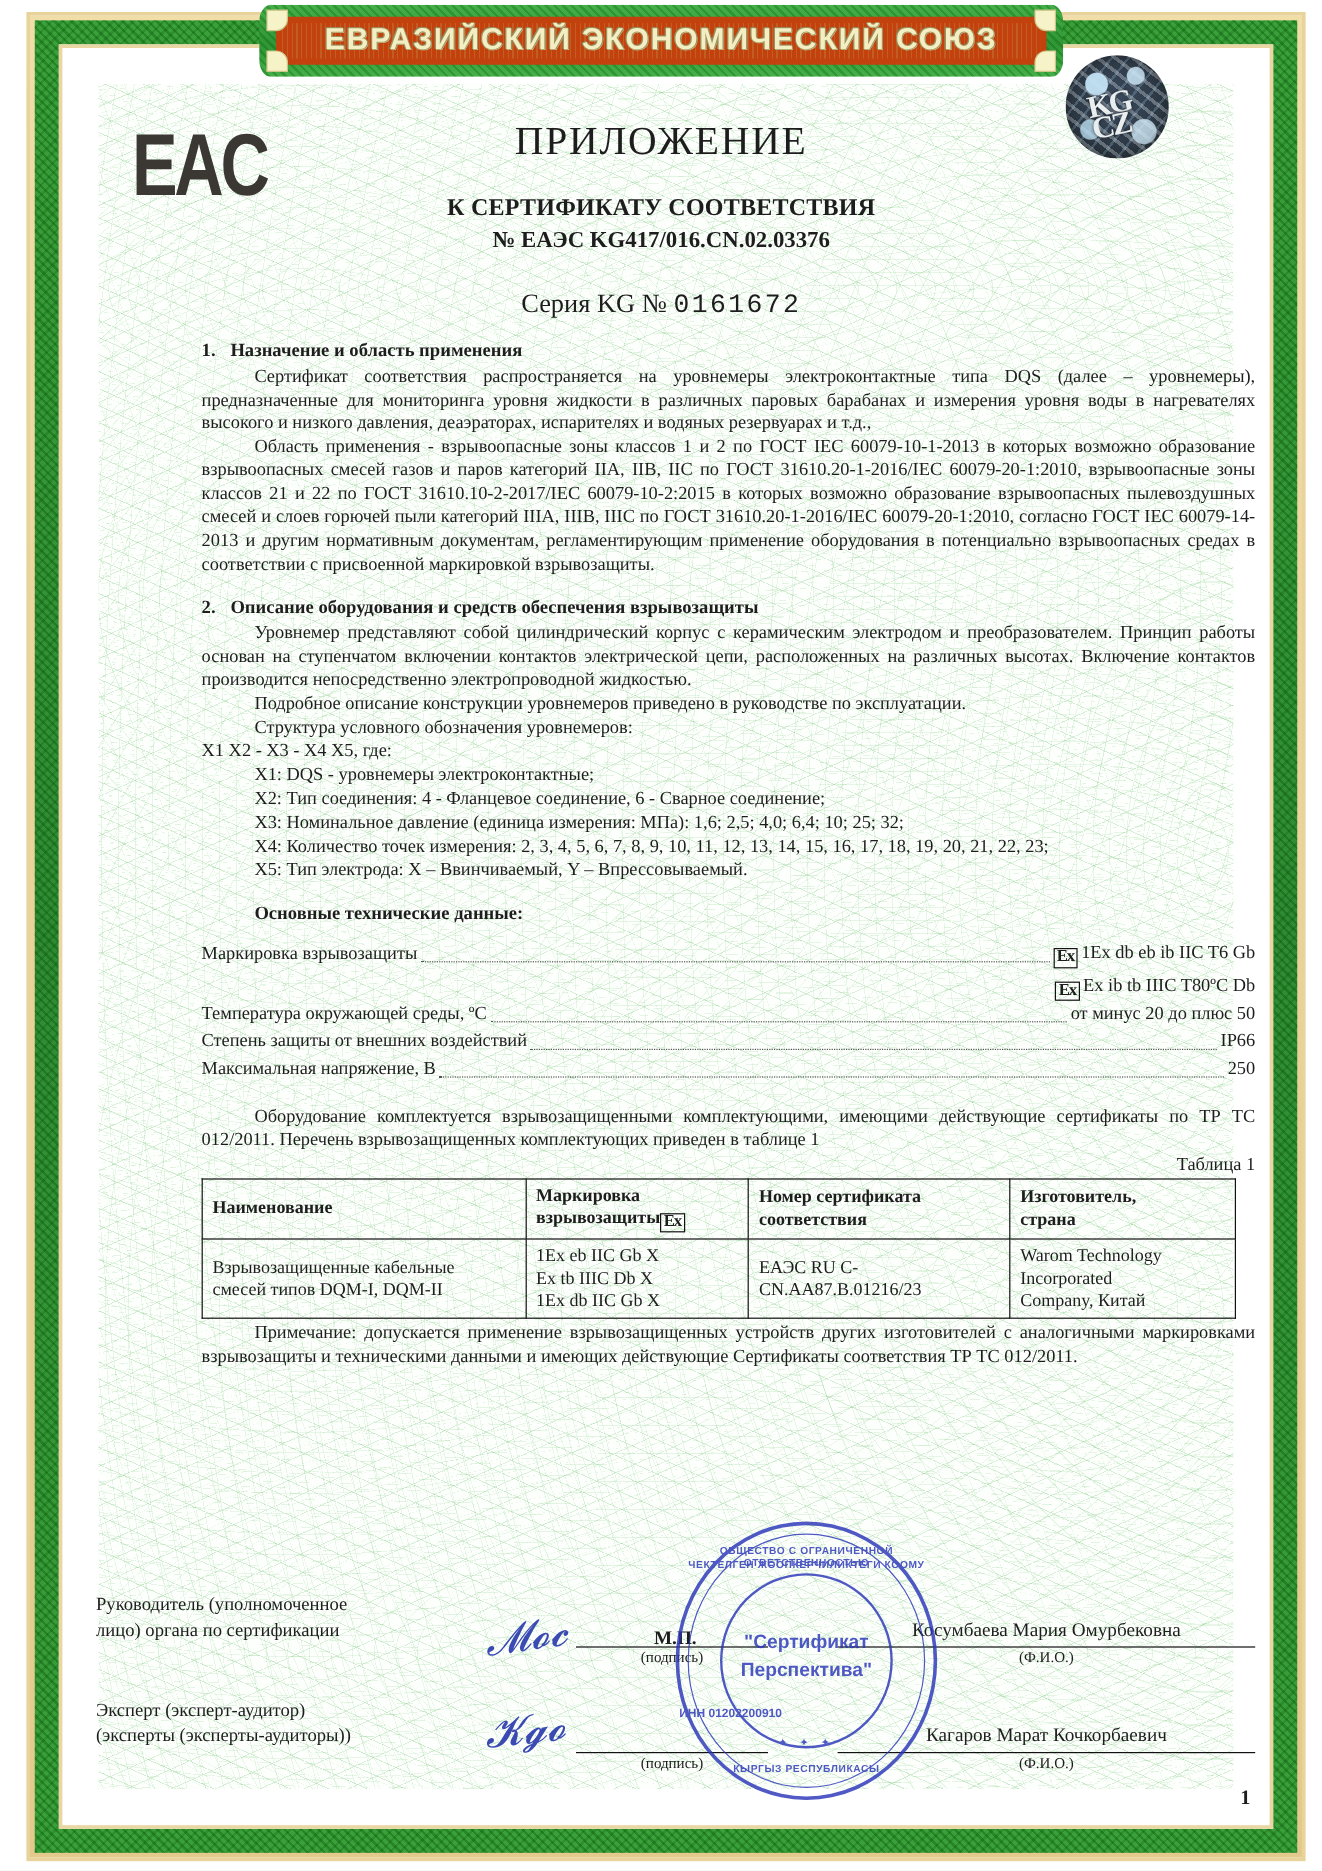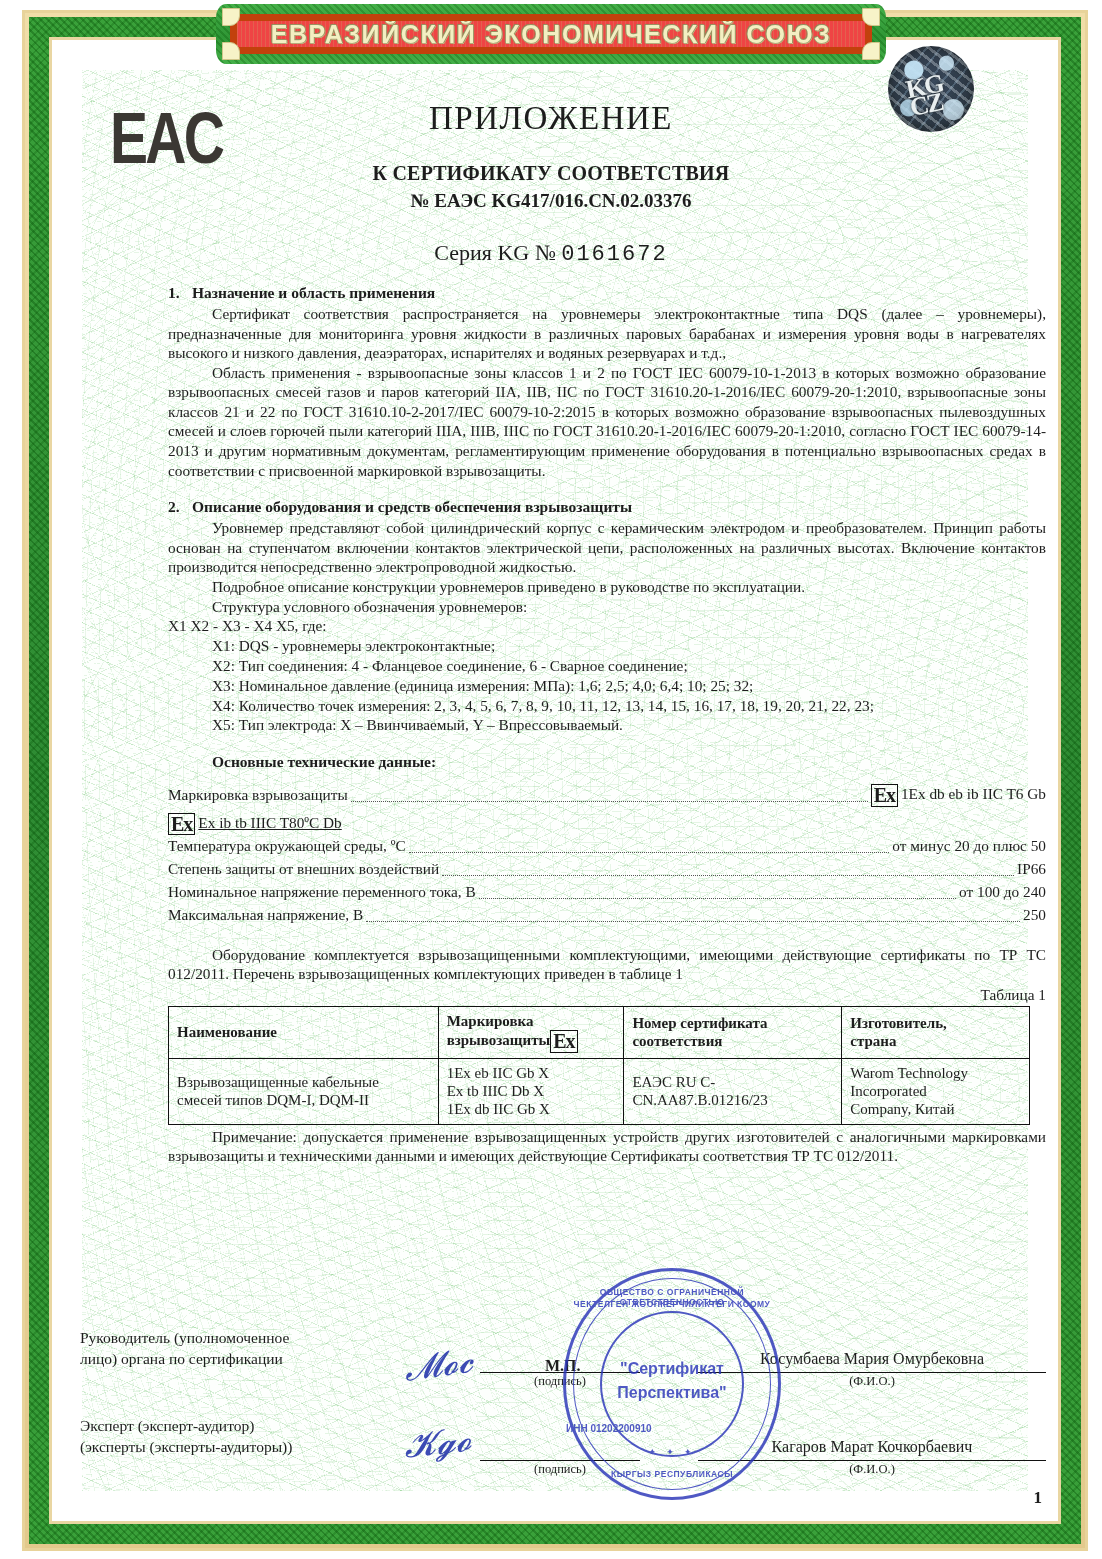--- a/index.html
+++ b/index.html
@@ -71,24 +71,24 @@
   }
   .banner-green {
     position:absolute; left:0; top:0; width:100%; height:100%;
     background:
       repeating-linear-gradient(45deg, rgba(0,80,0,.25) 0 2px, rgba(255,255,255,0) 2px 5px),
       linear-gradient(180deg,#45b049 0%, #2f9635 55%, #45b049 100%);
     border-radius:10px / 14px;
   }
   .banner-inner {
     position:absolute; left:14px; top:10px; right:14px; bottom:10px;
-    background:#ef4444;
-    border:7px solid #c2410c;
+    background:#c2410c;
+    border:5px solid #c2410c;
     border-radius:6px / 10px;
-    display:flex; align-items:center; justify-content:center;
+    display:flex; align-items:flex-start; justify-content:center;
     overflow:hidden;
   }
   .banner-inner::before {
     content:""; position:absolute; left:0; top:0; right:0; bottom:0;
     background:repeating-linear-gradient(90deg, rgba(190,180,110,.25) 0 1px, rgba(255,255,255,0) 1px 4px);
   }
   .banner-text {
     position:relative;
     font-family:"Liberation Sans", sans-serif;
     font-size:25px; font-weight:700; letter-spacing:1.6px;
@@ -204,28 +204,28 @@
     flex:1 1 auto;
     border-bottom:1.5px dotted #555;
     margin:0 3px 5px 3px;
     height:1px;
   }
   .tech-val { white-space:nowrap; }
   .exbox {
     display:inline-block;
     border:1.6px solid #111;
     font-family:"Liberation Serif", serif;
-    font-weight:700; font-size:20px;
+    font-weight:700; font-size:14px;
     line-height:1.02;
     padding:0 2px;
     margin-right:3px;
     vertical-align:-3px;
     letter-spacing:-1px;
   }
-  .marking-row2 { display:flex; justify-content:flex-start; margin-top:6px;text-decoration:underline; }
+  .marking-row2 { display:flex; justify-content:flex-end; margin-top:6px; }
 
   
   .tbl-caption { text-align:right; font-size:15.3px; margin-top:2px; }
   table.komplekt {
     width:862px; border-collapse:collapse;
     margin-top:2px;
     font-size:15px;
   }
   table.komplekt th, table.komplekt td {
     border:1.6px solid #111;
@@ -414,25 +414,20 @@
           <span class="tech-dots"></span>
           <span class="tech-val">от минус 20 до плюс 50</span>
         </div>
 
         <div class="tech-row">
           <span class="tech-label">Степень защиты от внешних воздействий</span>
           <span class="tech-dots"></span>
           <span class="tech-val">IP66</span>
         </div>
 
-        <div class="tech-row">
-          <span class="tech-label">Номинальное напряжение переменного тока, В</span>
-          <span class="tech-dots"></span>
-          <span class="tech-val">от 100 до 240</span>
-        </div>
 
         <div class="tech-row">
           <span class="tech-label">Максимальная напряжение, В</span>
           <span class="tech-dots"></span>
           <span class="tech-val">250</span>
         </div>
       </div>
 
       <div class="gap-lg"></div>
 

